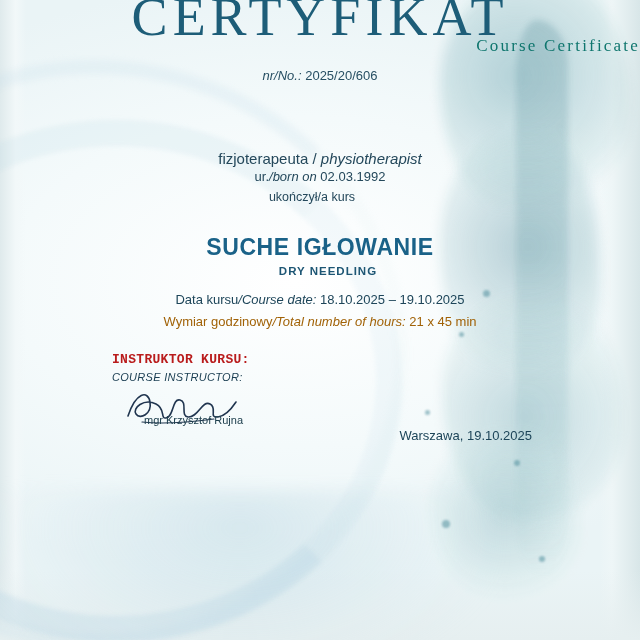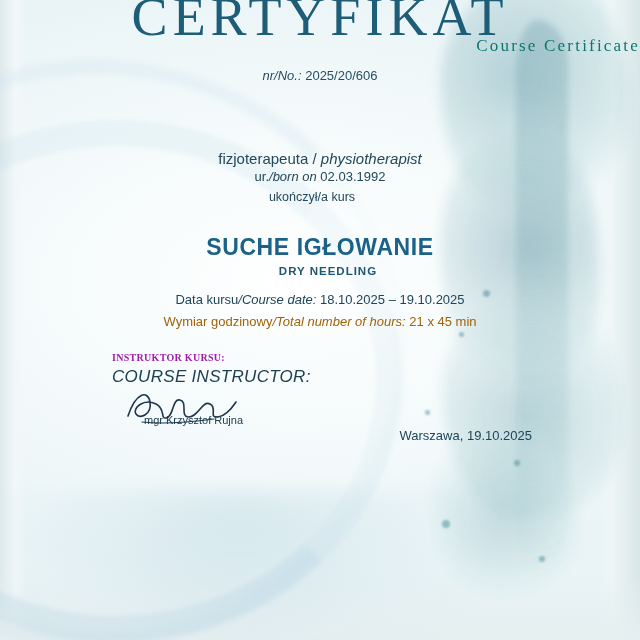--- a/index.html
+++ b/index.html
@@ -224,29 +224,29 @@
   }
   .dates i, .hours i { font-style: italic; }
 
   
   .instructor {
     position: absolute;
     left: 112px; top: 352px;
     text-align: left;
   }
   .instructor-pl {
-    font-family: Liberation Serif, serif;
-    font-size: 10px;
+    font-family: Liberation Mono, monospace;
+    font-size: 13px;
     font-weight: bold;
-    color: #a21caf;
+    color: #b91c1c;
     letter-spacing: .3px;
   }
   .instructor-en {
     font-family: "Liberation Sans", sans-serif;
-    font-size: 17px;
+    font-size: 11px;
     font-style: italic;
     color: #1d4054;
     margin-top: 4px;
     letter-spacing: .3px;
   }
   .signature {
     position: absolute;
     left: 10px; top: 34px;
     width: 120px; height: 42px;
   }

